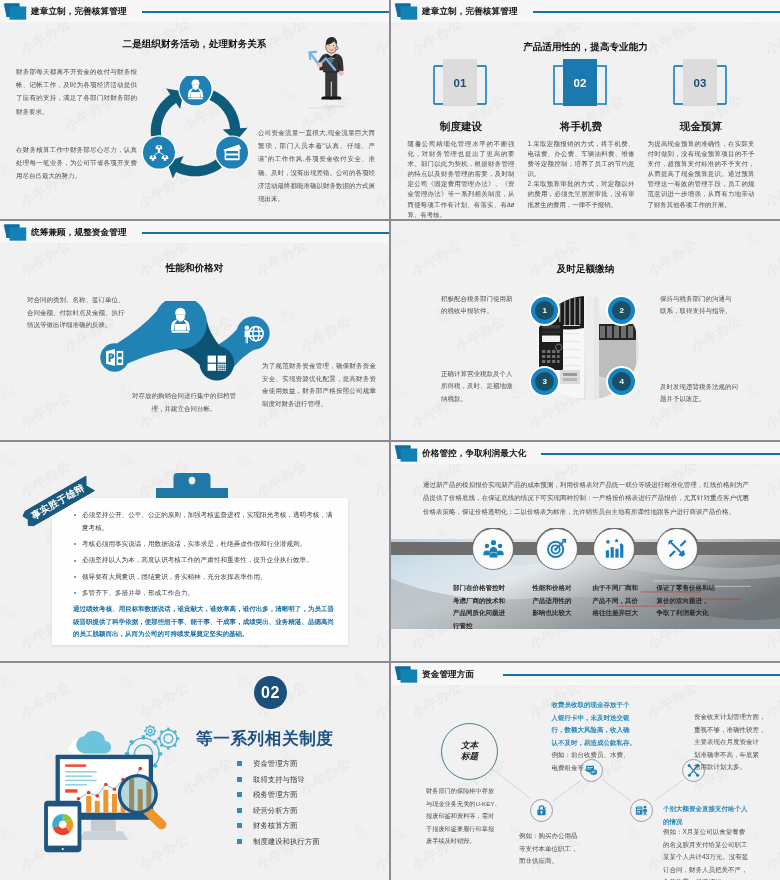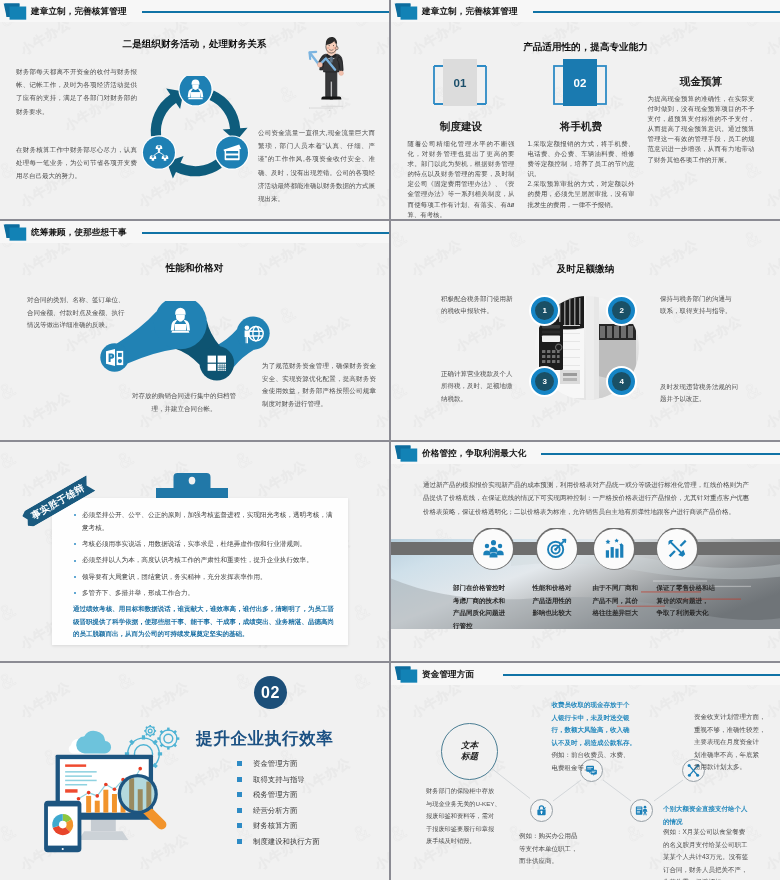--- a/index.html
+++ b/index.html
@@ -306,20 +306,28 @@
             </svg>
           <div class="s2-sq act">
               <span>02</span>
             </div>
         </div>
         <div class="s2-lbl">将手机费</div>
         <div class="s2-body">1.采取定额报销的方式，将手机费、电话费、办公费、车辆油料费、维修费等定额控制，培养了员工的节约意识。
 2.采取预算审批的方式，对定额以外的费用，必须先呈层层审批，没有审批发生的费用，一律不予报销。</div>
       </div>
       <div class="s2-col">
+        <div class="s2-box">
+          <svg class="s2-br" viewBox="0 0 54 40">
+              <path d="M1 1 H11 M1 1 V39 M1 39 H11 M53 1 H43 M53 1 V39 M53 39 H43" stroke="#2e8bc5" stroke-width="1.8" fill="none"></path>
+            </svg>
+          <div class="s2-sq">
+              <span>03</span>
+            </div>
+        </div>
         <div class="s2-lbl">现金预算</div>
         <div class="s2-body">为提高现金预算的准确性，在实际支付时做到，没有现金预算项目的不予支付，超预算支付标准的不予支付，从而提高了现金预算意识。通过预算管理这一有效的管理手段，员工的规范意识进一步增强，从而有力地带动了财务其他各项工作的开展。</div>
       </div>
     </div>
   </div>
 
   <div class="slide">
       <div class="wm">
         <i style="left:0px;top:6px">&amp;</i>
         <b style="left:18px;top:28px">小牛办公</b>
@@ -344,21 +352,21 @@
         <b style="left:254px;top:180px">小牛办公</b>
         <i style="left:354px;top:158px">&amp;</i>
         <b style="left:372px;top:180px">小牛办公</b>
       </div>
     <div class="hdr">
       <svg class="folder" viewBox="0 0 25 17">
           <path d="M1.5 0.5 H16.8 V3.4 H7.2 V13.6 H4.4 Z" fill="#0d6d9e"></path>
           <path d="M2.8 0.5 H16.8 V13.6 H4.4 Z" fill="#0d6d9e"></path>
           <path d="M7.2 3.4 H23.4 V16.2 H7.2 Z" fill="#1282b5"></path>
         </svg>
-      <div class="htxt">统筹兼顾，使那些想干事</div>
+      <div class="htxt">统筹兼顾，规整资金管理</div>
       <div class="hline" style="left:142px"></div>
     </div>
     <div class="s3-title">性能和价格对</div>
     <div class="s3-left">对合同的类别、名称、签订单位、合同金额、付款时点及金额、执行情况等做出详细准确的反映。</div>
     <div class="s3-bottom">对存放的购销合同进行集中的归档管理，并建立合同台帐。</div>
     <div class="s3-right">为了规范财务资金管理，确保财务资金安全、实现资源优化配置，提高财务资金使用效益，财务部严格按照公司规章制度对财务进行管理。</div>
     <svg class="s3-mol" viewBox="0 0 178 90">
       <path d="M32.5 62.6Q58.7 51.0 81.2 48.0L61.4 10.5Q46.3 27.3 21.9 42.4Z" fill="#2182b4"></path>
       <path d="M138.6 66.3Q147.0 55.8 158.9 48.8L142.0 28.3Q132.9 38.6 121.0 44.9Z" fill="#2182b4"></path>
       <path d="M80.3 47.8Q92.9 51.6 104.6 63.8L125.1 45.2Q114.3 32.4 111.8 19.4Z" fill="#0e5472"></path>
@@ -747,21 +755,21 @@
         <i style="left:118px;top:158px">&amp;</i>
         <b style="left:136px;top:180px">小牛办公</b>
         <i style="left:236px;top:158px">&amp;</i>
         <b style="left:254px;top:180px">小牛办公</b>
         <i style="left:354px;top:158px">&amp;</i>
         <b style="left:372px;top:180px">小牛办公</b>
       </div>
     <div class="s7-num">
         <span>02</span>
       </div>
-    <div class="s7-title">提升企业执行效率</div>
+    <div class="s7-title">等一系列相关制度</div>
     <ul class="s7-list">
       <li><span>资金管理方面</span></li>
       <li><span>取得支持与指导</span></li>
       <li><span>税务管理方面</span></li>
       <li><span>经营分析方面</span></li>
       <li><span>财务核算方面</span></li>
       <li><span>制度建设和执行方面</span></li>
     </ul>
     <svg class="s7-ill" viewBox="0 0 180 148">
       <defs>

